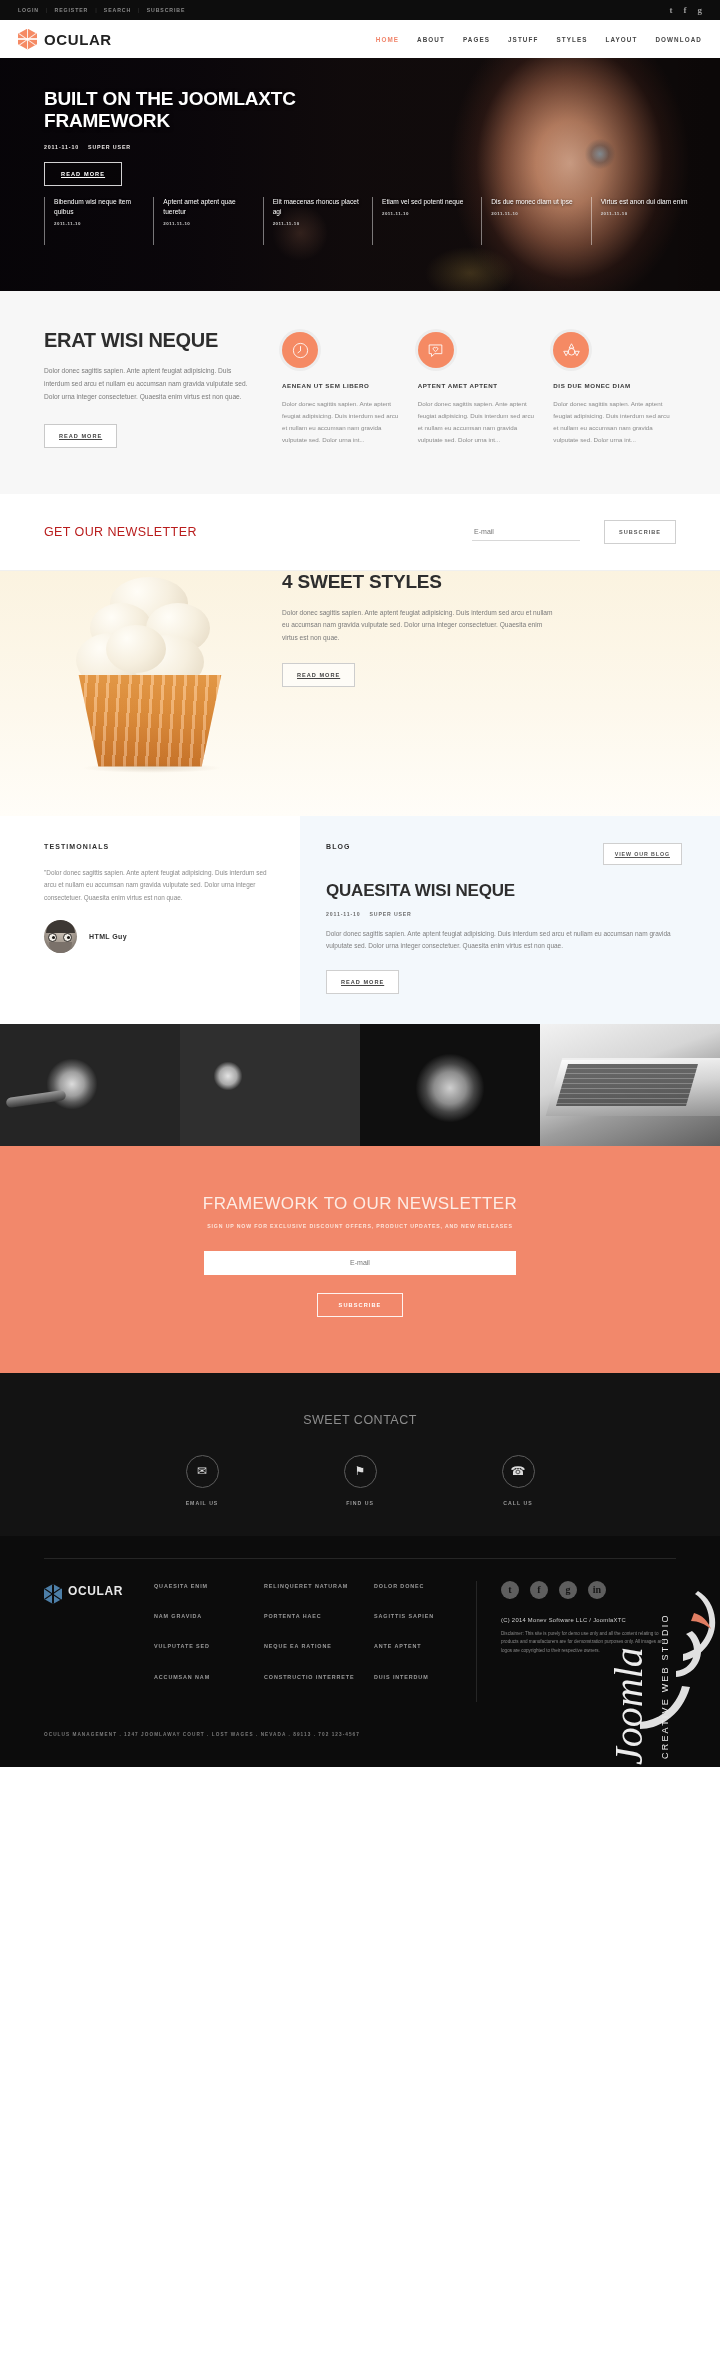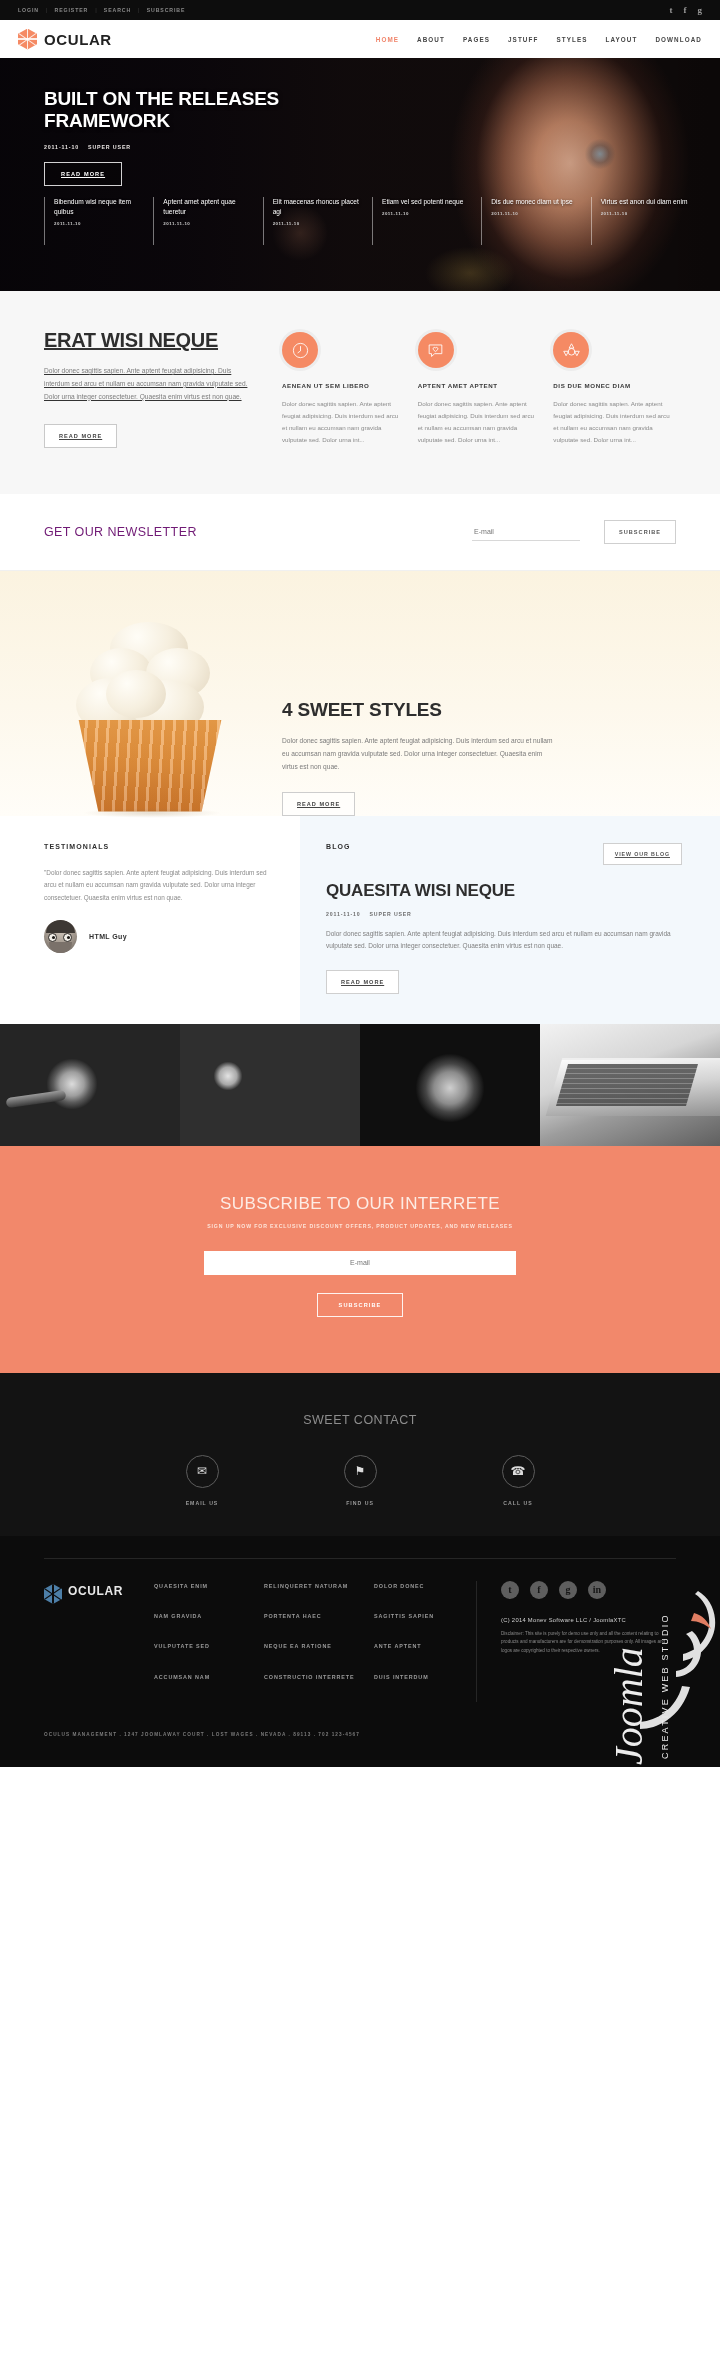--- a/index.html
+++ b/index.html
@@ -109,21 +109,21 @@
   .strip-title {
     color:#fff; font-size:6.6px; line-height:1.5; font-weight:normal;
     text-shadow:0 1px 3px rgba(0,0,0,.8);
   }
   .strip-date {
     color:#cfcfcf; font-size:4.4px; letter-spacing:.5px; margin-top:4px; font-weight:bold;
   }
 
   
   .features { background:#f7f7f7; padding:39px 44px 46px 44px; display:flex; gap:26px; }
-  .feat-left { width:212px; flex:none;text-decoration:underline; }
+  .feat-left { width:212px; flex:none; }
   .feat-h1 {
     font-size:20px; font-weight:bold; line-height:1.05; color:#2e2e2e; letter-spacing:-.3px;
   }
   .feat-p {
     margin-top:14px; font-size:6.6px; line-height:1.95; color:#7b7b7b;
   }
   .feat-btn {
     margin-top:20px; display:inline-block; border:1px solid #c9c9c9; background:#fff;
     font-size:5.6px; letter-spacing:1px; font-weight:bold; color:#444;
     padding:8px 14px; text-transform:uppercase;
@@ -139,37 +139,37 @@
     font-size:6.2px; letter-spacing:.55px; font-weight:bold; color:#3a3a3a;
     text-transform:uppercase; margin-bottom:9px;
   }
   .feat-col p { font-size:6.2px; line-height:1.95; color:#8b8b8b; }
 
   
   .news {
     background:#fff; padding:26px 44px; display:flex; align-items:center;
     justify-content:space-between; border-bottom:1px solid #f0f0f0;
   }
-  .news-h { font-size:12.5px; color:#701a75; letter-spacing:.4px; font-weight:normal; }
+  .news-h { font-size:12.5px; color:#b91c1c; letter-spacing:.4px; font-weight:normal; }
   .news-right { display:flex; align-items:center; gap:24px; }
   .news-input {
     width:108px; border:none; border-bottom:1px solid #d8d8d8; background:transparent;
     font-size:7px; color:#b5b5b5; padding:5px 2px; font-family:"Liberation Sans",sans-serif;
     outline:none;
   }
   .news-btn {
     border:1px solid #cfcfcf; background:#fff; color:#555; font-size:5.6px;
     letter-spacing:1px; font-weight:bold; padding:8px 14px; text-transform:uppercase;
     font-family:"Liberation Sans",sans-serif; cursor:pointer;
   }
 
   
   .sweet {
     background:linear-gradient(180deg,#fbf3e0 0%,#fdf8ec 55%,#fffdf8 100%);
-    height:245px; position:relative; display:flex; align-items:flex-end; padding:0 44px;
+    height:245px; position:relative; display:flex; align-items:flex-start; padding:0 44px;
   }
   .cupcake { width:216px; height:200px; position:relative; flex:none; }
   .cc-frosting{
     position:absolute; left:32px; top:6px; width:148px; height:112px;
   }
   .cc-b1{position:absolute;border-radius:50%;background:radial-gradient(circle at 35% 28%,#fffdf7 0%,#f6efdf 50%,#e3d7c0 100%);}
   .cc-liner{
     position:absolute; left:30px; top:104px; width:152px; height:92px;
     background:linear-gradient(180deg,#f0a04a 0%,#e8943e 40%,#d2792c 100%);
     clip-path:polygon(3% 0%,97% 0%,84% 100%,16% 100%);
@@ -352,21 +352,21 @@
     </div>
   </div>
 
   <div class="hero">
     <div class="hero-photo">
       <div class="hero-bgA"></div>
         <div class="hero-bgB"></div>
         <div class="hero-vign"></div>
     </div>
     <div class="hero-inner">
-      <div class="hero-title">BUILT ON THE RELEASES FRAMEWORK</div>
+      <div class="hero-title">BUILT ON THE JOOMLAXTC FRAMEWORK</div>
       <div class="hero-meta">
         <span>2011-11-10</span>
         <span>SUPER USER</span>
       </div>
       <a href="#" class="hero-btn">READ MORE</a>
     </div>
     <div class="hero-strip">
       <div class="strip-item">
         <div class="strip-title">Bibendum wisi neque item quibus</div>
         <div class="strip-date">2011-11-10</div>
@@ -500,21 +500,21 @@
   </div>
 
   <div class="gallery">
     <div class="gal gal1"></div>
     <div class="gal gal2"></div>
     <div class="gal gal3"></div>
     <div class="gal gal4"></div>
   </div>
 
   <div class="cta">
-    <div class="cta-h">SUBSCRIBE TO OUR INTERRETE</div>
+    <div class="cta-h">FRAMEWORK TO OUR NEWSLETTER</div>
     <div class="cta-sub">SIGN UP NOW FOR EXCLUSIVE DISCOUNT OFFERS, PRODUCT UPDATES, AND NEW RELEASES</div>
     <input class="cta-input" type="text" placeholder="E-mail" style="">
     <button class="cta-btn">SUBSCRIBE</button>
   </div>
 
   <div class="contact">
     <div class="contact-h">SWEET CONTACT</div>
     <div class="contact-row">
       <div class="contact-item">
         <div class="contact-circle">✉</div>

